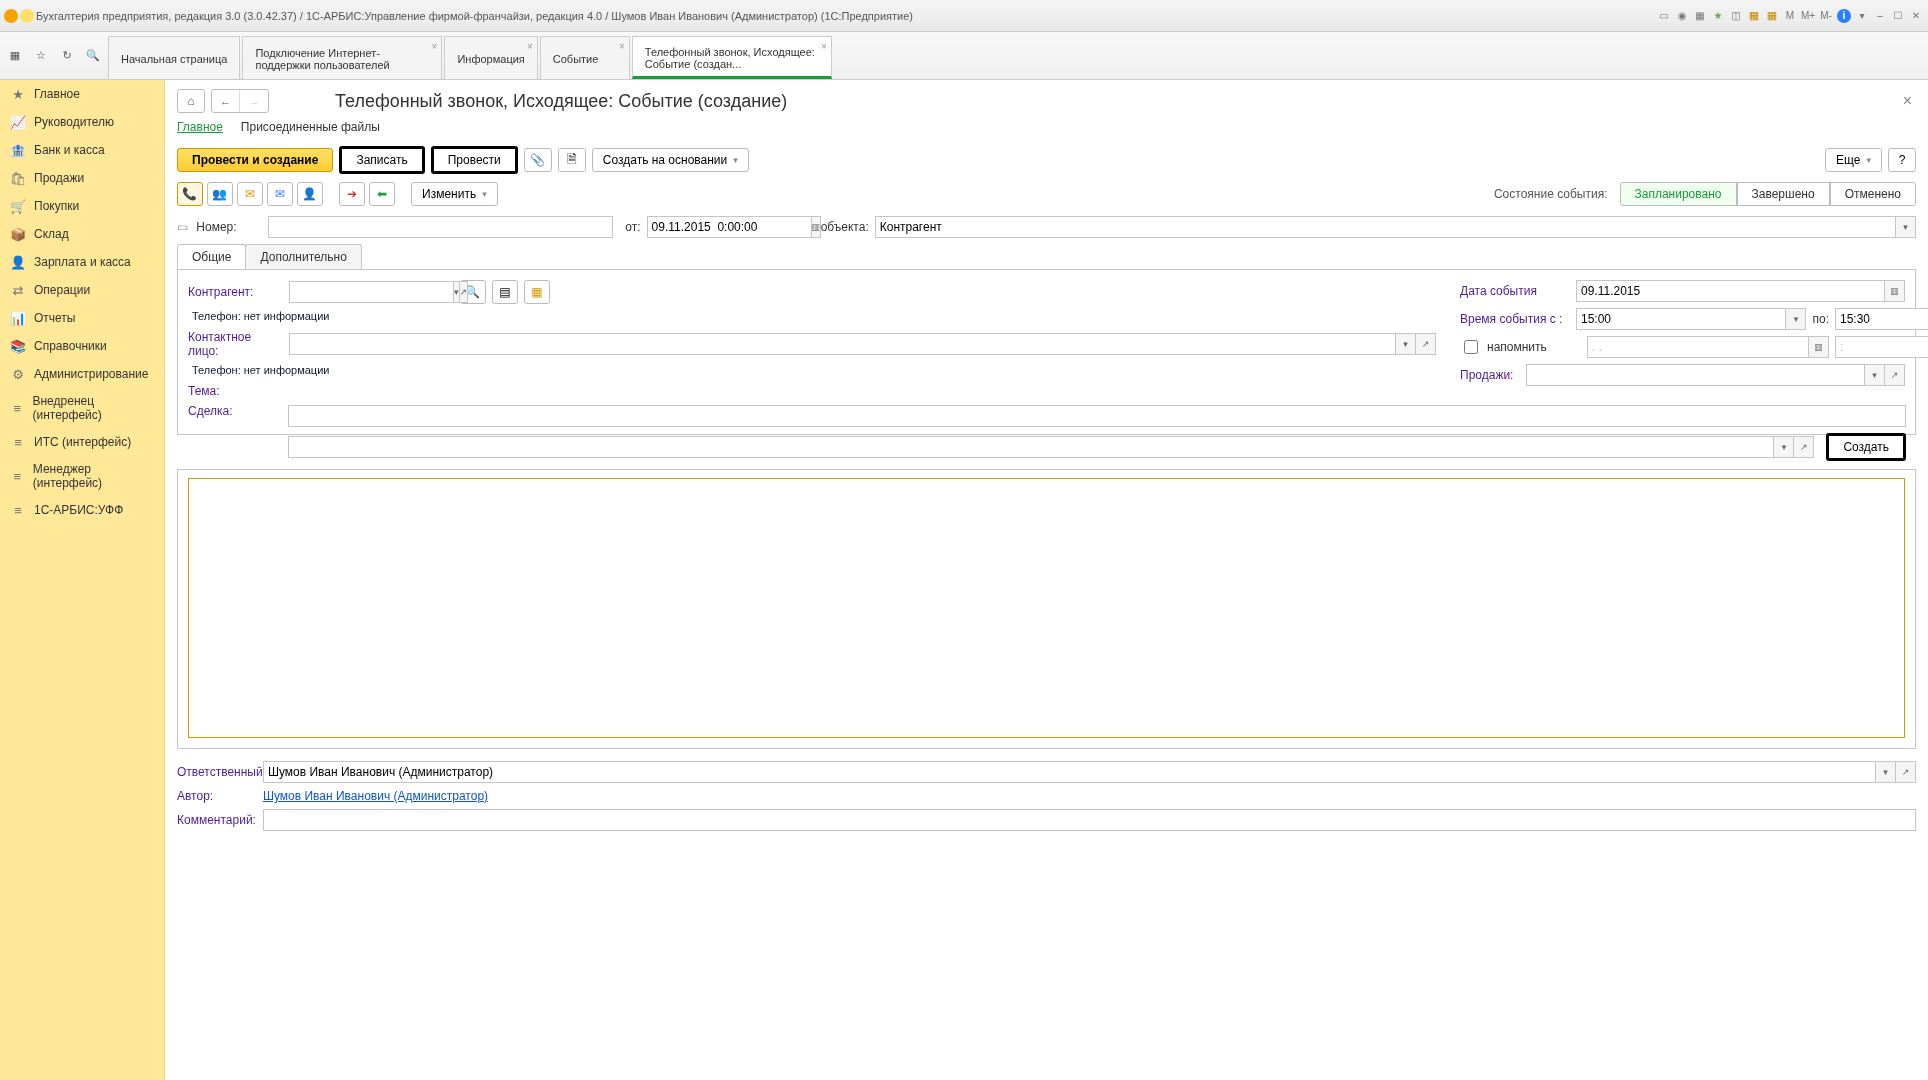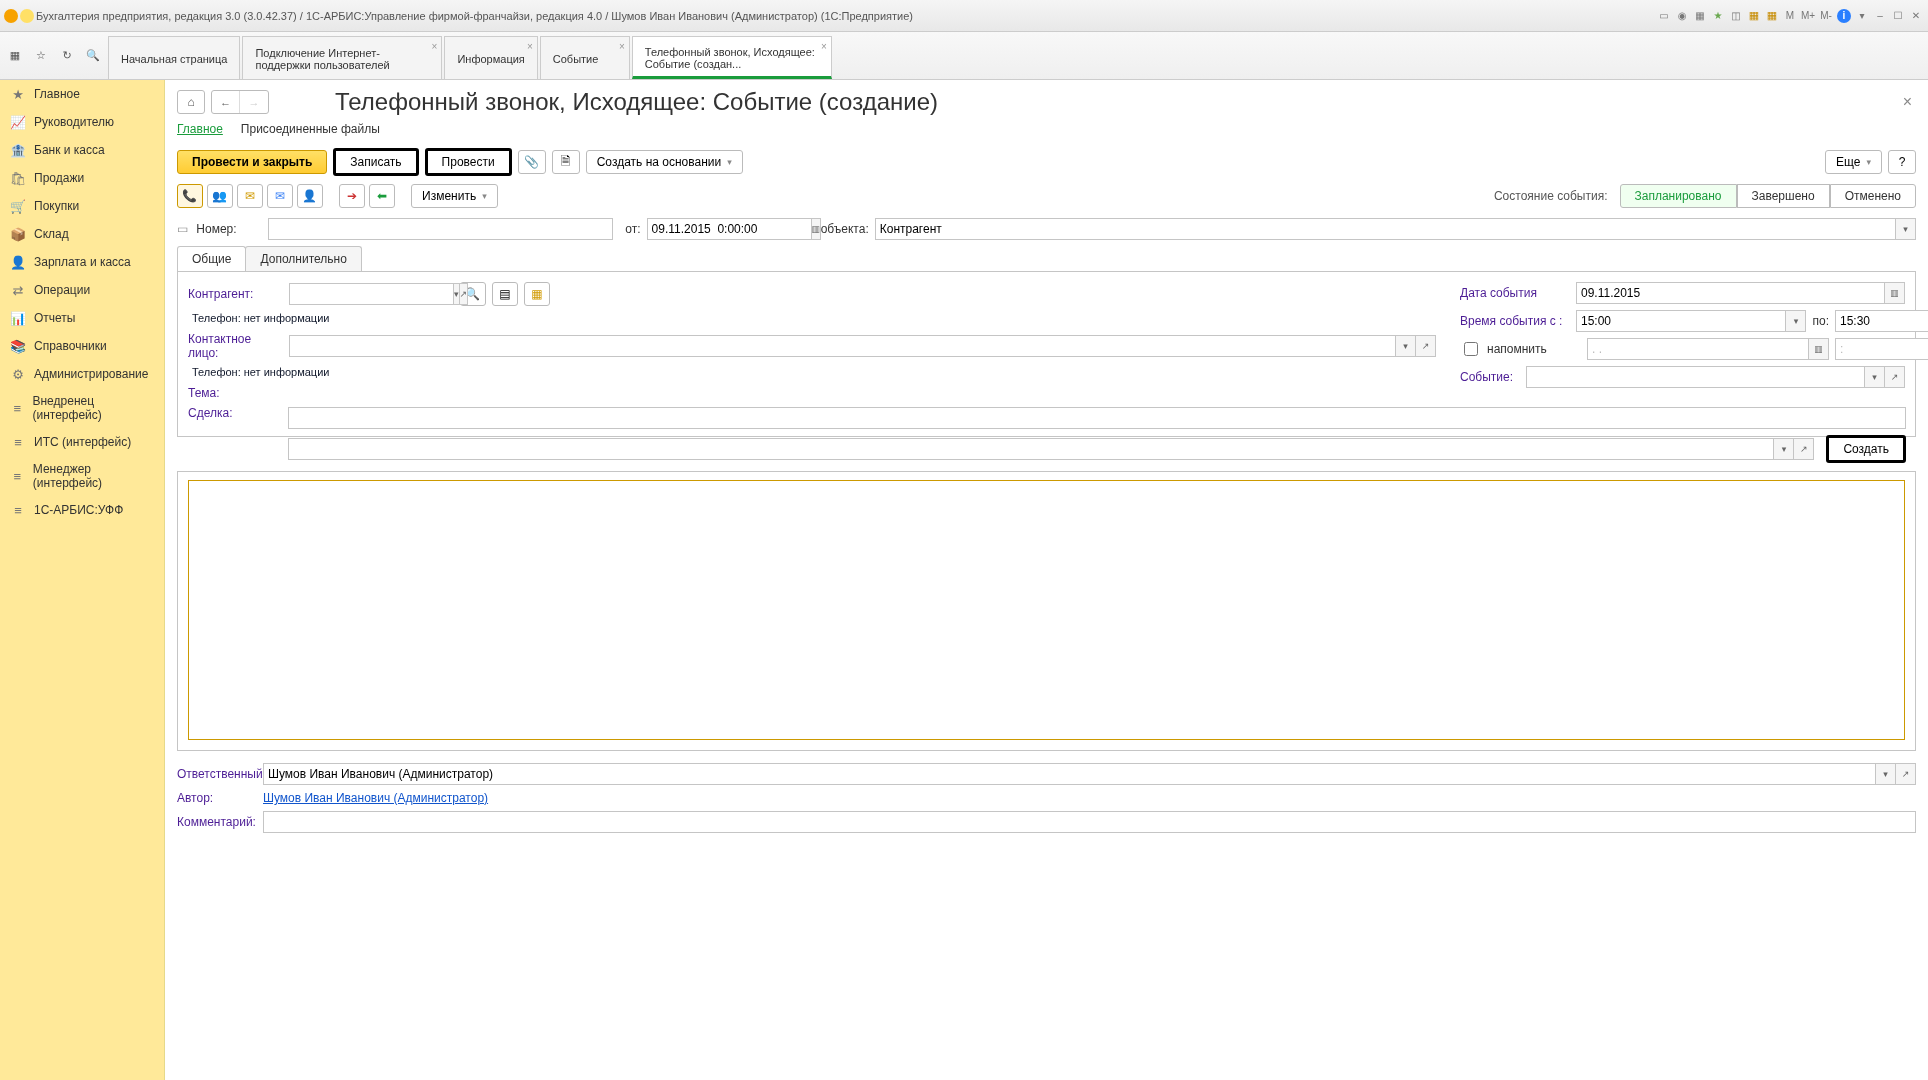--- a/index.html
+++ b/index.html
@@ -22,21 +22,21 @@
 .body{display:flex;height:calc(100vh - 66px);min-height:700px}
 .sidebar{width:165px;background:#ffe999;border-right:1px solid #e6d98a;overflow-y:auto}
 .sidebar .item{display:flex;align-items:center;padding:6px 10px;font-size:12px;color:#333;cursor:pointer;gap:8px}
 .sidebar .ico{width:16px;height:16px;display:flex;align-items:center;justify-content:center;color:#777;font-size:13px}
 .main{flex:1;overflow:auto;padding:0}
 .pagehead{display:flex;align-items:center;padding:8px 12px 4px;gap:6px}
 .navbtn{width:28px;height:24px;border:1px solid #bbb;border-radius:3px;background:#fff;display:flex;align-items:center;justify-content:center;cursor:pointer;font-size:12px;color:#555}
 .navgrp{display:flex;border:1px solid #bbb;border-radius:3px;overflow:hidden}
 .navgrp .nb{width:28px;height:22px;display:flex;align-items:center;justify-content:center;border-right:1px solid #ddd;cursor:pointer;color:#555}
 .navgrp .nb:last-child{border-right:none;color:#ccc}
-.pagetitle{font-size:24px;color:#333;margin-left:60px}
+.pagetitle{font-size:18px;color:#333;margin-left:60px}
 .closex{margin-left:auto;font-size:16px;color:#888;cursor:pointer;padding:4px}
 .subnav{padding:2px 12px 8px;display:flex;gap:18px}
 .subnav a{color:#1a9c3c;text-decoration:underline;font-size:12px;cursor:pointer}
 .subnav a.inactive{color:#333;text-decoration:none}
 .toolbar{padding:4px 12px 8px;display:flex;align-items:center;gap:6px}
 .btn-yellow{background:linear-gradient(#ffe066,#ffcc33);border:1px solid #cc9900;border-radius:3px;padding:4px 14px;font-size:12px;font-weight:bold;cursor:pointer}
 .btn-gray{background:#fff;border:3px solid #000000;border-radius:3px;padding:4px 14px;font-size:12px;cursor:pointer}
 .btn-icon{width:28px;height:24px;border:1px solid #bbb;border-radius:3px;background:#fff;display:flex;align-items:center;justify-content:center;cursor:pointer;font-size:12px}
 .btn-drop{background:#fff;border:1px solid #bbb;border-radius:3px;padding:4px 10px;font-size:12px;cursor:pointer;display:flex;align-items:center;gap:6px}
 .btn-drop::after{content:"▾";color:#888;font-size:9px}
@@ -204,21 +204,21 @@
       <div class="pagetitle">Телефонный звонок, Исходящее: Событие (создание)</div>
       <div class="closex">×</div>
     </div>
 
     <div class="subnav">
       <a>Главное</a>
       <a class="inactive">Присоединенные файлы</a>
     </div>
 
     <div class="toolbar">
-      <button class="btn-yellow">Провести и закрыть</button>
+      <button class="btn-yellow">Провести и создание</button>
       <button class="btn-gray">Записать</button>
       <button class="btn-gray">Провести</button>
       <button class="btn-icon">📎</button>
       <button class="btn-icon">🗎</button>
       <button class="btn-drop">
           <span>Создать на основании</span>
         </button>
       <div class="toolbar-right">
         <button class="btn-drop">
             <span>Еще</span>
@@ -324,21 +324,21 @@
           <div class="inpwrap" style="flex:1">
             <input class="inp" style="color: rgb(187, 187, 187);" value=". .">
             <div class="inpbtn">▥</div>
           </div>
           <div class="inpwrap" style="width:70px">
             <input class="inp" style="color: rgb(187, 187, 187);" value=":">
 
           </div>
         </div>
         <div class="fr">
-          <label class="w2" style="width:60px">Событие:</label>
+          <label class="w2" style="width:60px">Продажи:</label>
           <div class="inpwrap" style="flex:1">
             <input class="inp" style="">
             <div class="inpbtn">▾</div>
             <div class="inpbtn">↗</div>
           </div>
         </div>
       </div>
     </div>
 
     <div style="margin:-120px 12px 8px 12px;padding:0 10px;pointer-events:none">

